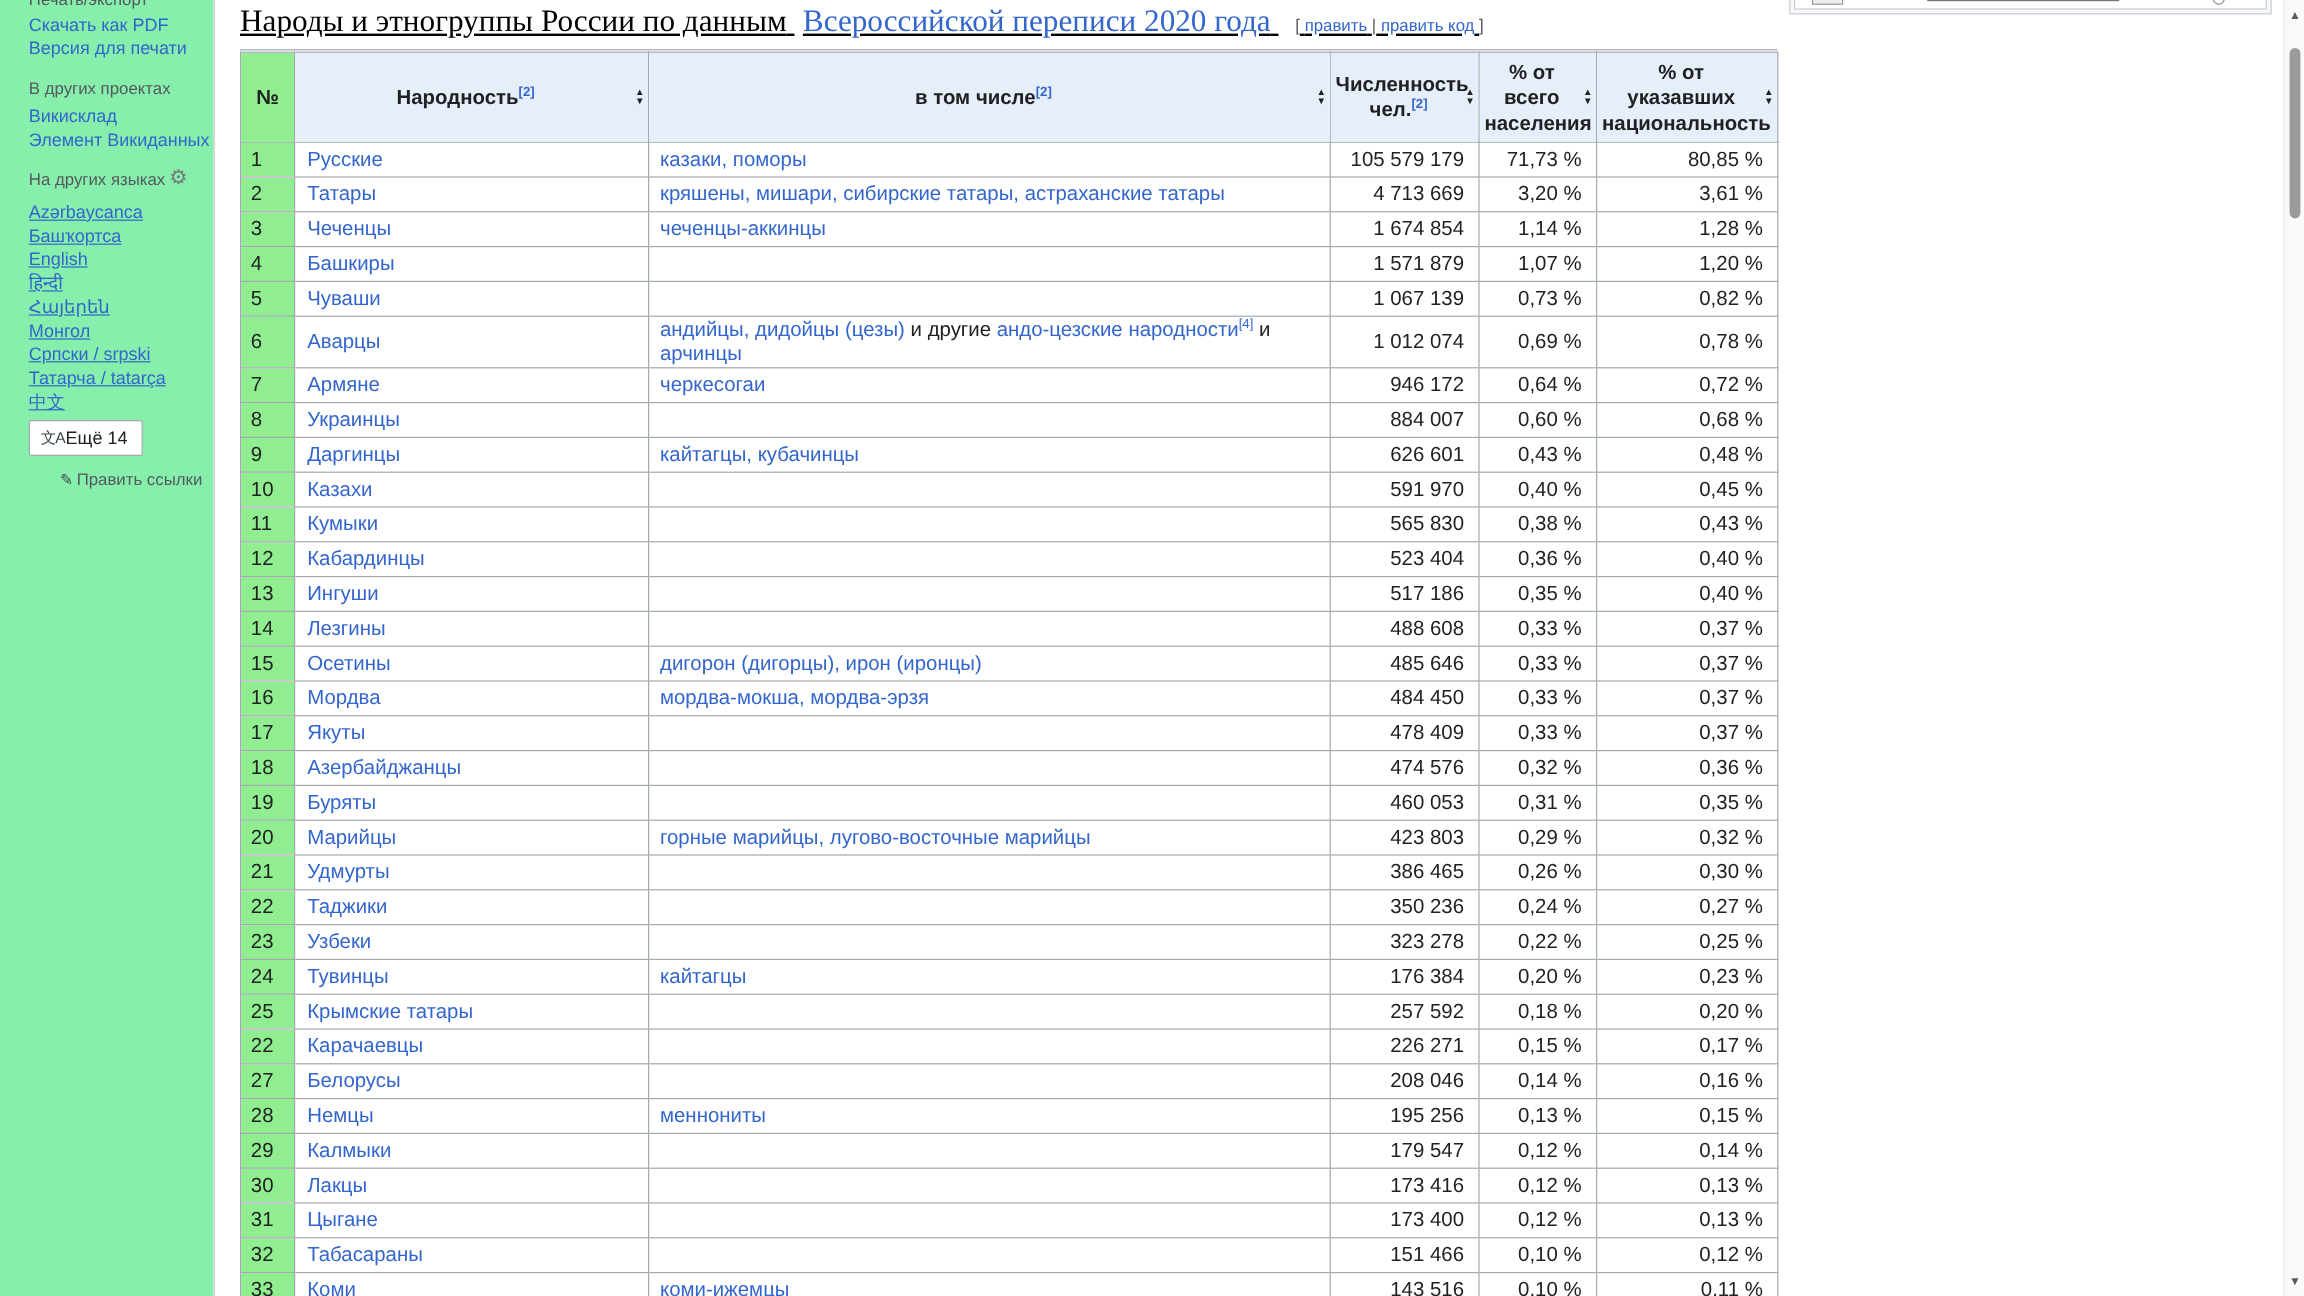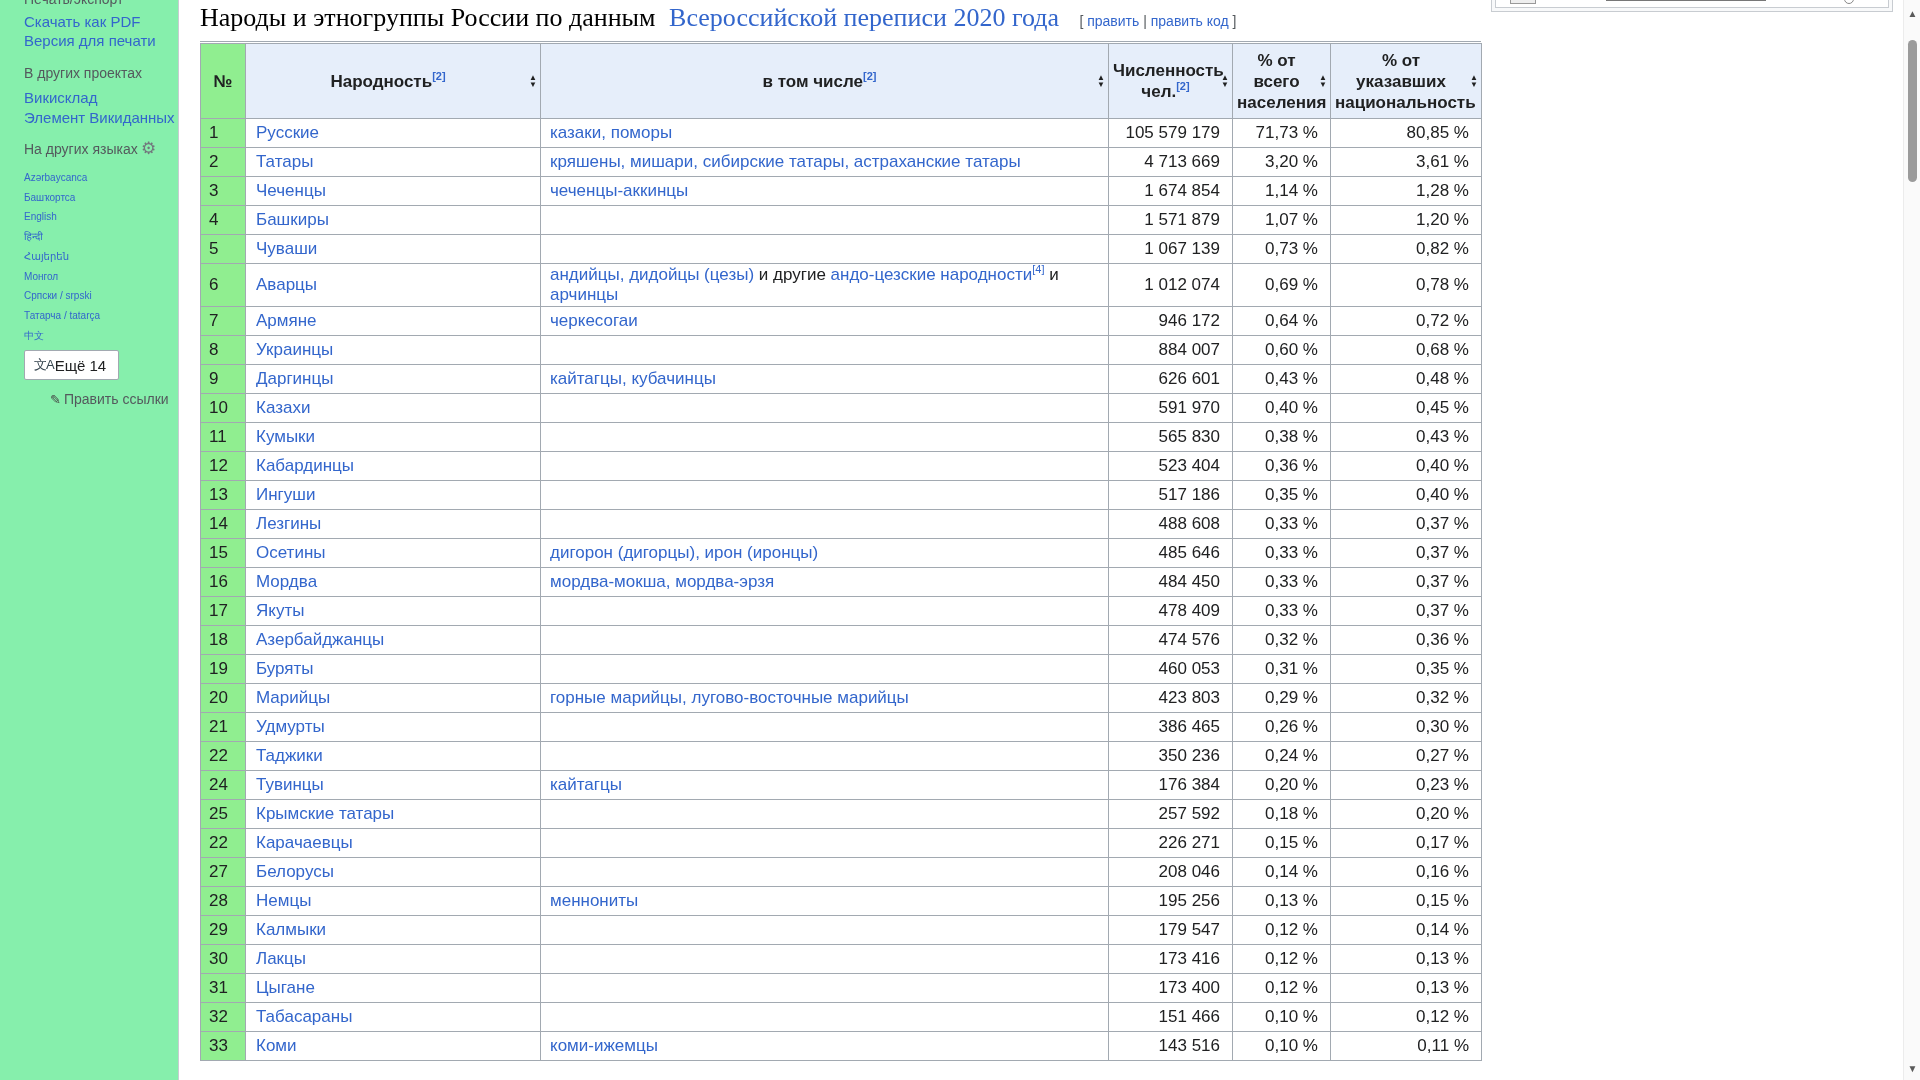--- a/index.html
+++ b/index.html
@@ -27,21 +27,21 @@
   .sb-h{color:var(--gray);font-size:14px;}
   .sb-cut{top:-9px;}
   .sb-pdf{top:13px;}
   .sb-print{top:32px;}
   .sb-proj-h{top:65px;}
   .sb-commons{top:89px;}
   .sb-wikidata{top:109px;text-align:right;}
   .sb-lang-h{top:141px;width:132px;}
   .gear{position:absolute;left:141px;top:138px;font-size:17px;color:#72777d;cursor:pointer;}
   #language-list{position:absolute;left:24px;top:168px;width:150px;}
-  #language-list a{display:block;font-size:10px;line-height:19.7px;}
+  #language-list a{display:block;font-size:15px;line-height:19.7px;text-decoration:underline;}
   .more-btn{
     position:absolute;left:24px;top:350px;height:30px;
     display:inline-flex;align-items:center;gap:1px;
     border:1px solid var(--table-border);border-radius:2px;background:#fff;
     padding:0 12px 0 9px;font-size:15px;color:var(--text);cursor:pointer;
   }
   .more-btn .lang-icon{font-size:13px;color:#36454f;letter-spacing:-1px;}
   .editlinks{position:absolute;left:50px;top:391px;font-size:14px;color:var(--gray);cursor:pointer;}
   .editlinks .pencil{font-size:13px;margin-right:3px;color:#444;}
 
@@ -129,21 +129,21 @@
   <button class="more-btn">
     <span class="lang-icon">文A</span>
     <span>Ещё 14</span>
   </button>
   <div class="editlinks">
     <span class="pencil">✎</span><span>Править ссылки</span>
   </div>
 </div>
 <div id="sidebar-divider"></div>
 
-<h2 id="heading" style="margin:0;font-weight:normal;">
+<h2 id="heading" style="margin:0;font-weight:normal;text-decoration:underline;">
   <span>Народы и этногруппы России по данным</span>
   <a href="#" style="margin-left:7px;">Всероссийской переписи 2020 года</a>
   <span class="editsection">
     <span>[</span>
     <a href="#">править</a>
     <span>|</span>
     <a href="#">править код</a>
     <span>]</span>
   </span>
 </h2>
@@ -373,20 +373,28 @@
       </tr>
       <tr>
         <td class="c-num">22</td>
         <td class="c-name"><a href="#">Таджики</a></td>
         <td class="c-sub"></td>
         <td class="c-pop">350 236</td>
         <td class="c-pct">0,24 %</td>
         <td class="c-pct">0,27 %</td>
       </tr>
       <tr>
+        <td class="c-num">23</td>
+        <td class="c-name"><a href="#">Узбеки</a></td>
+        <td class="c-sub"></td>
+        <td class="c-pop">323 278</td>
+        <td class="c-pct">0,22 %</td>
+        <td class="c-pct">0,25 %</td>
+      </tr>
+      <tr>
         <td class="c-num">24</td>
         <td class="c-name"><a href="#">Тувинцы</a></td>
         <td class="c-sub"><a href="#">кайтагцы</a></td>
         <td class="c-pop">176 384</td>
         <td class="c-pct">0,20 %</td>
         <td class="c-pct">0,23 %</td>
       </tr>
       <tr>
         <td class="c-num">25</td>
         <td class="c-name"><a href="#">Крымские татары</a></td>

